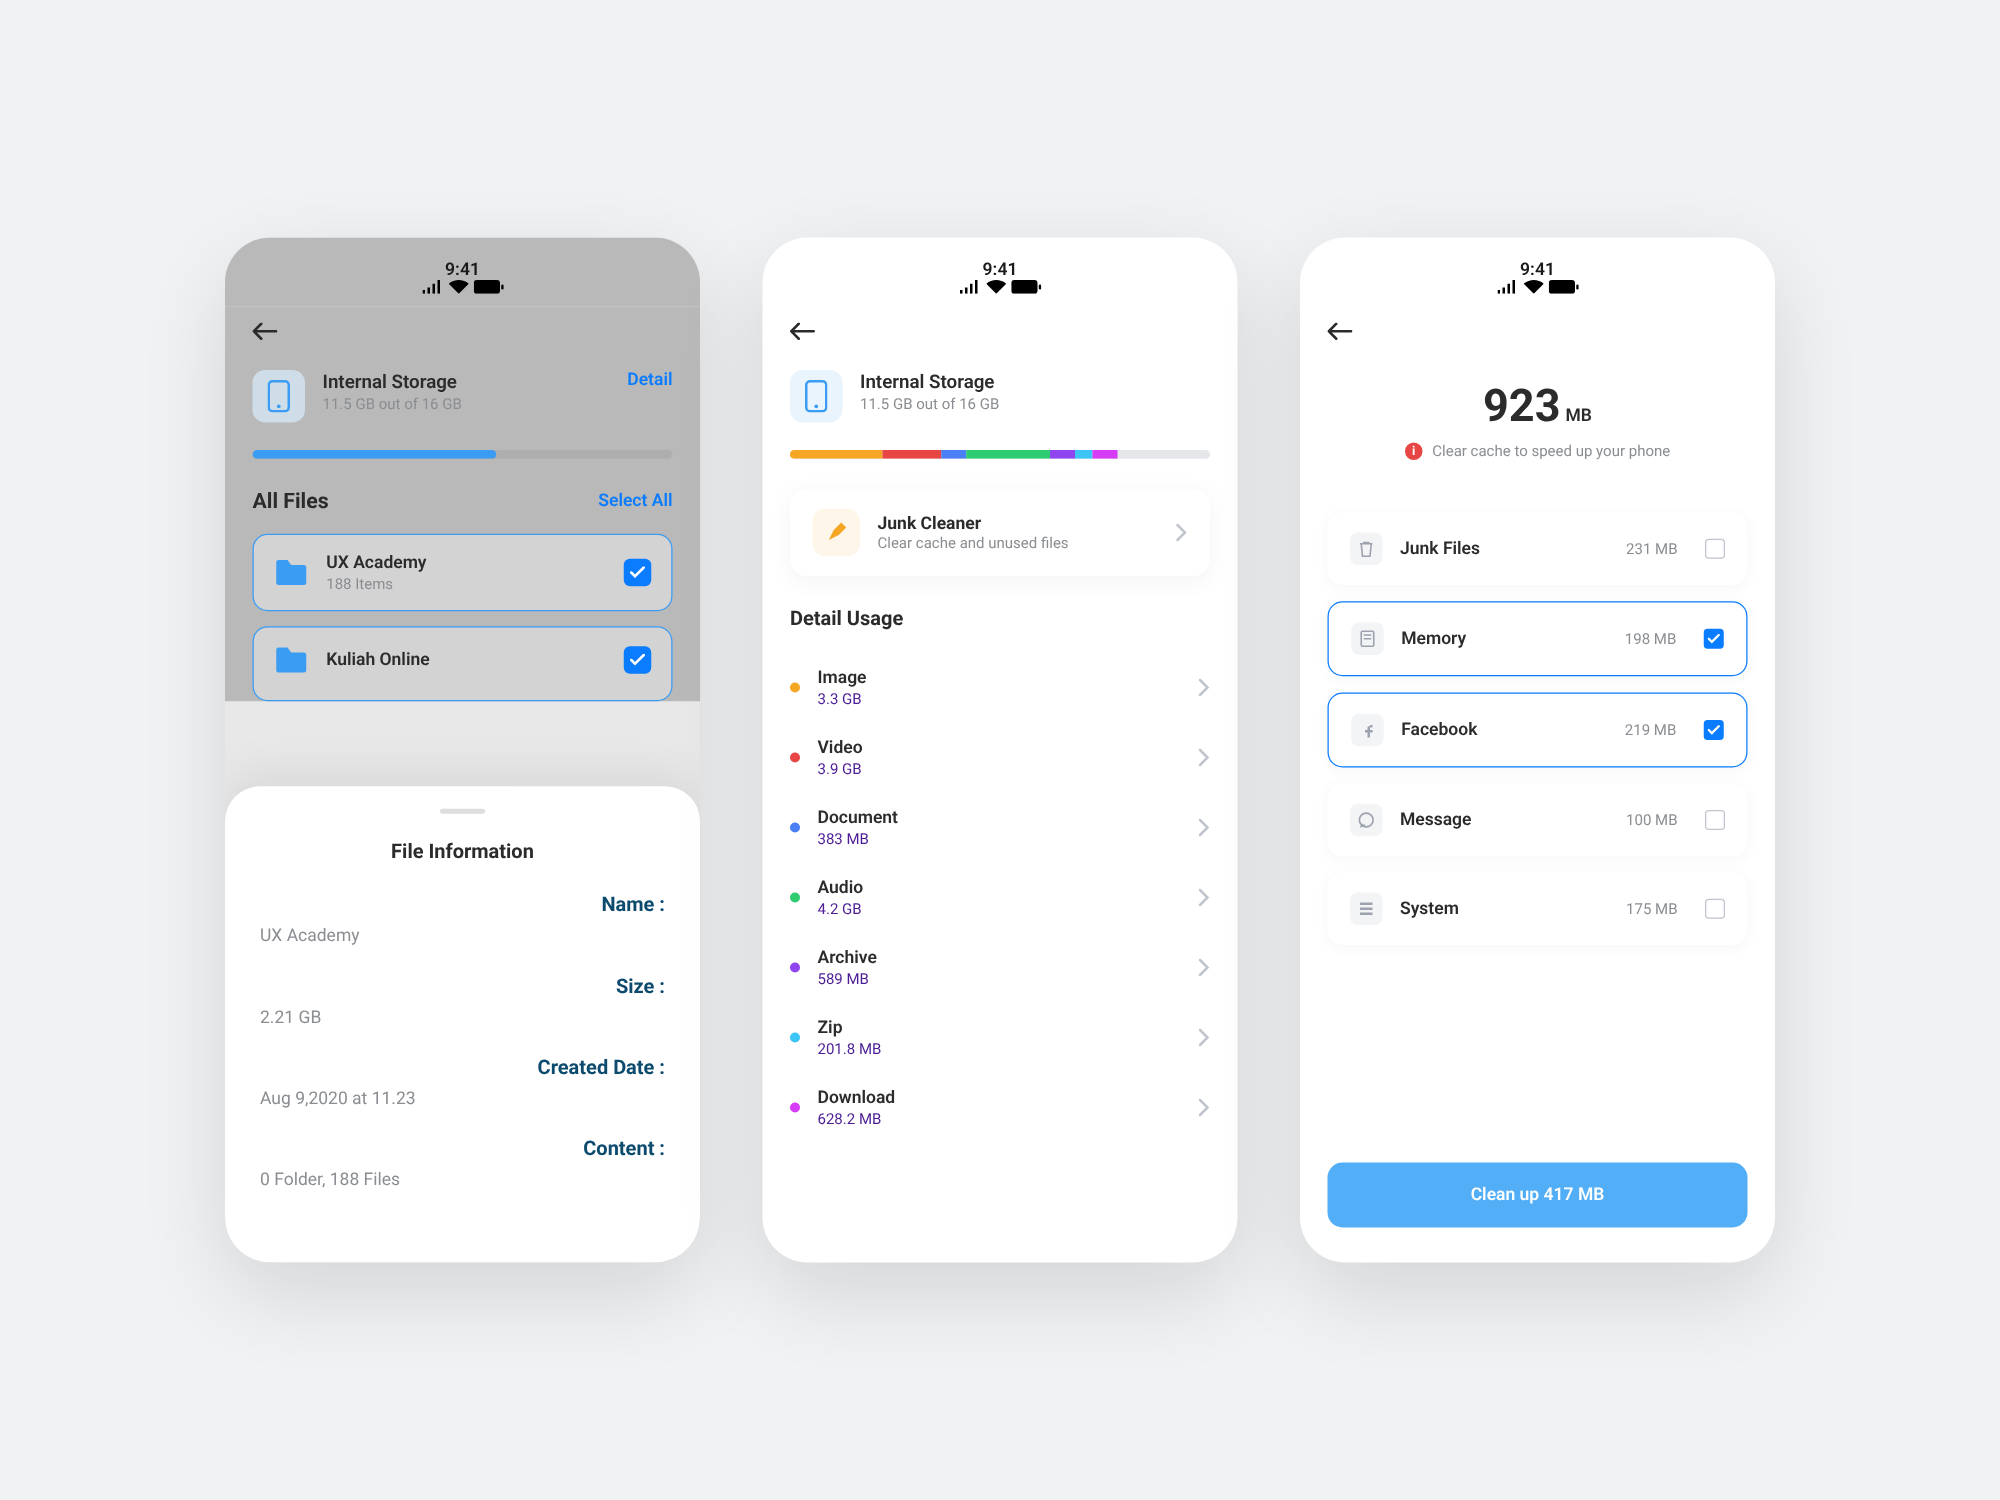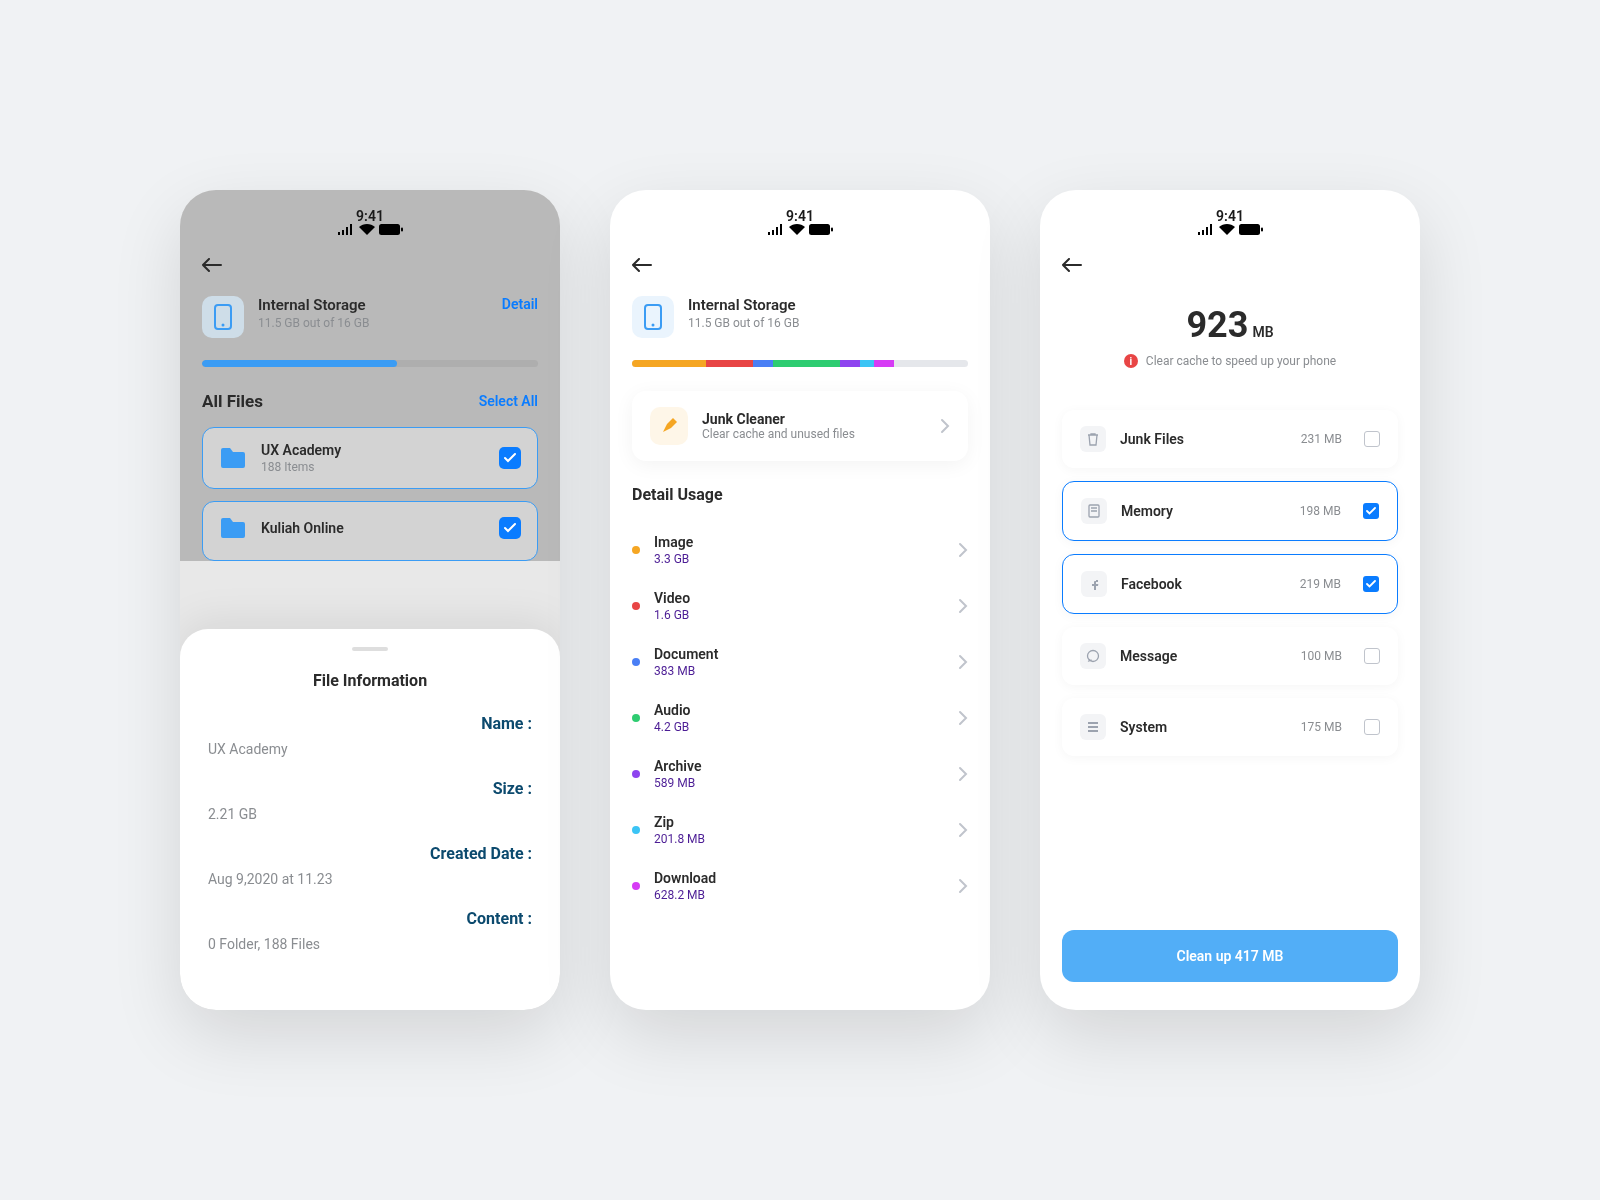--- a/index.html
+++ b/index.html
@@ -246,21 +246,21 @@
             <div class="usage-size">3.3 GB</div>
           </div>
     <svg class="chevron" width="10" height="16" viewBox="0 0 10 16">
             <path d="M2 2l6 6-6 6" stroke="#c0c4cc" stroke-width="2" fill="none" stroke-linecap="round"></path>
           </svg>
         </div>
         <div class="usage-row">
           <div class="dot" style="background:#e84545"></div>
     <div class="usage-text">
             <div class="usage-name">Video</div>
-            <div class="usage-size">1.6 GB</div>
+            <div class="usage-size">3.9 GB</div>
           </div>
     <svg class="chevron" width="10" height="16" viewBox="0 0 10 16">
             <path d="M2 2l6 6-6 6" stroke="#c0c4cc" stroke-width="2" fill="none" stroke-linecap="round"></path>
           </svg>
         </div>
         <div class="usage-row">
           <div class="dot" style="background:#4a7ff5"></div>
     <div class="usage-text">
             <div class="usage-name">Document</div>
             <div class="usage-size">383 MB</div>

